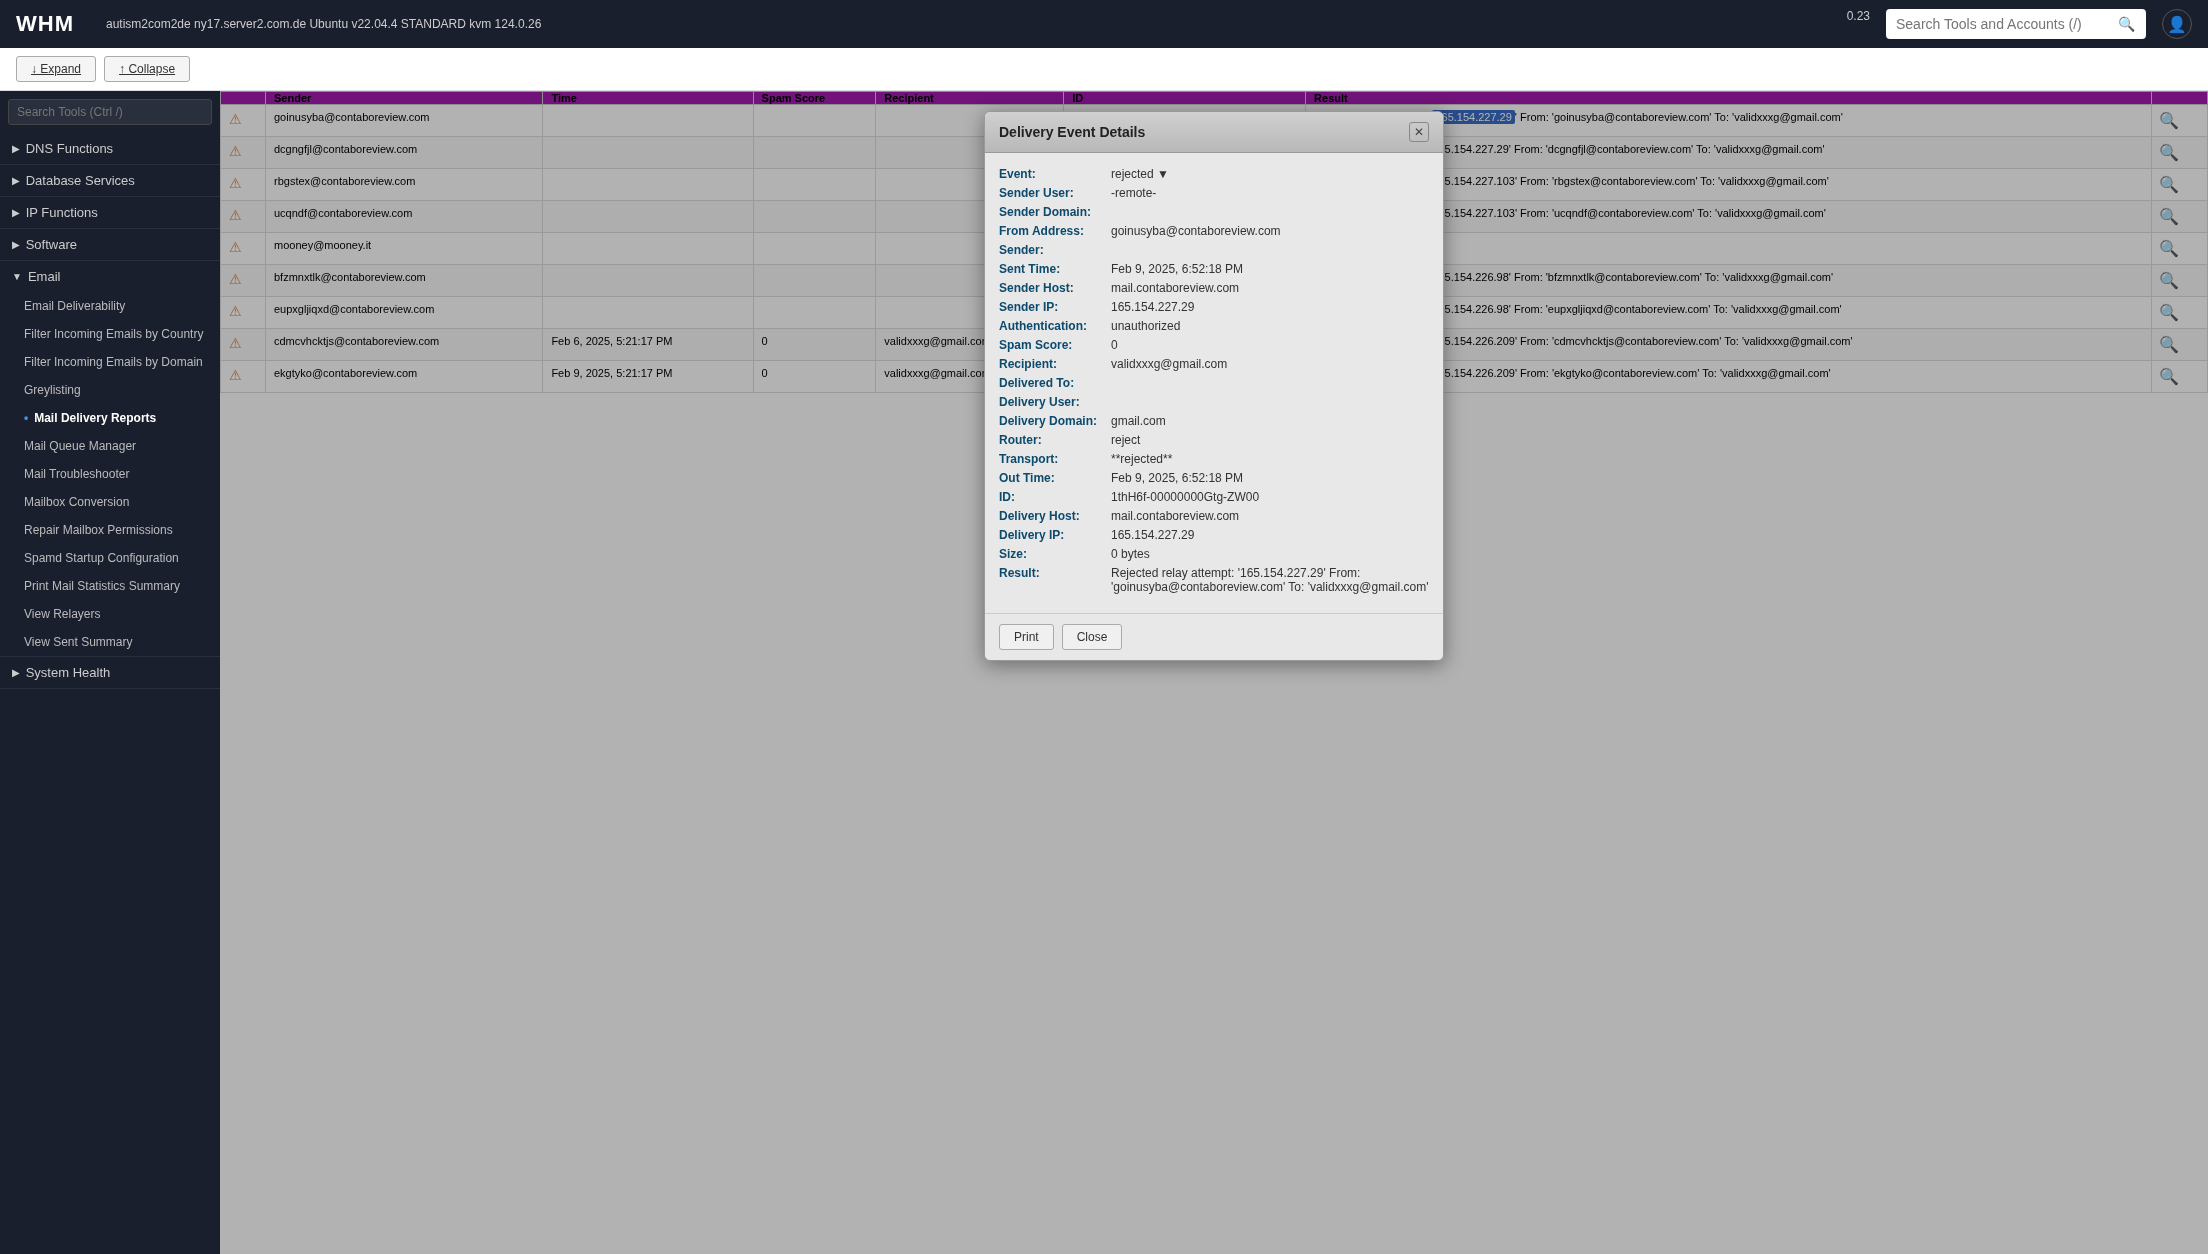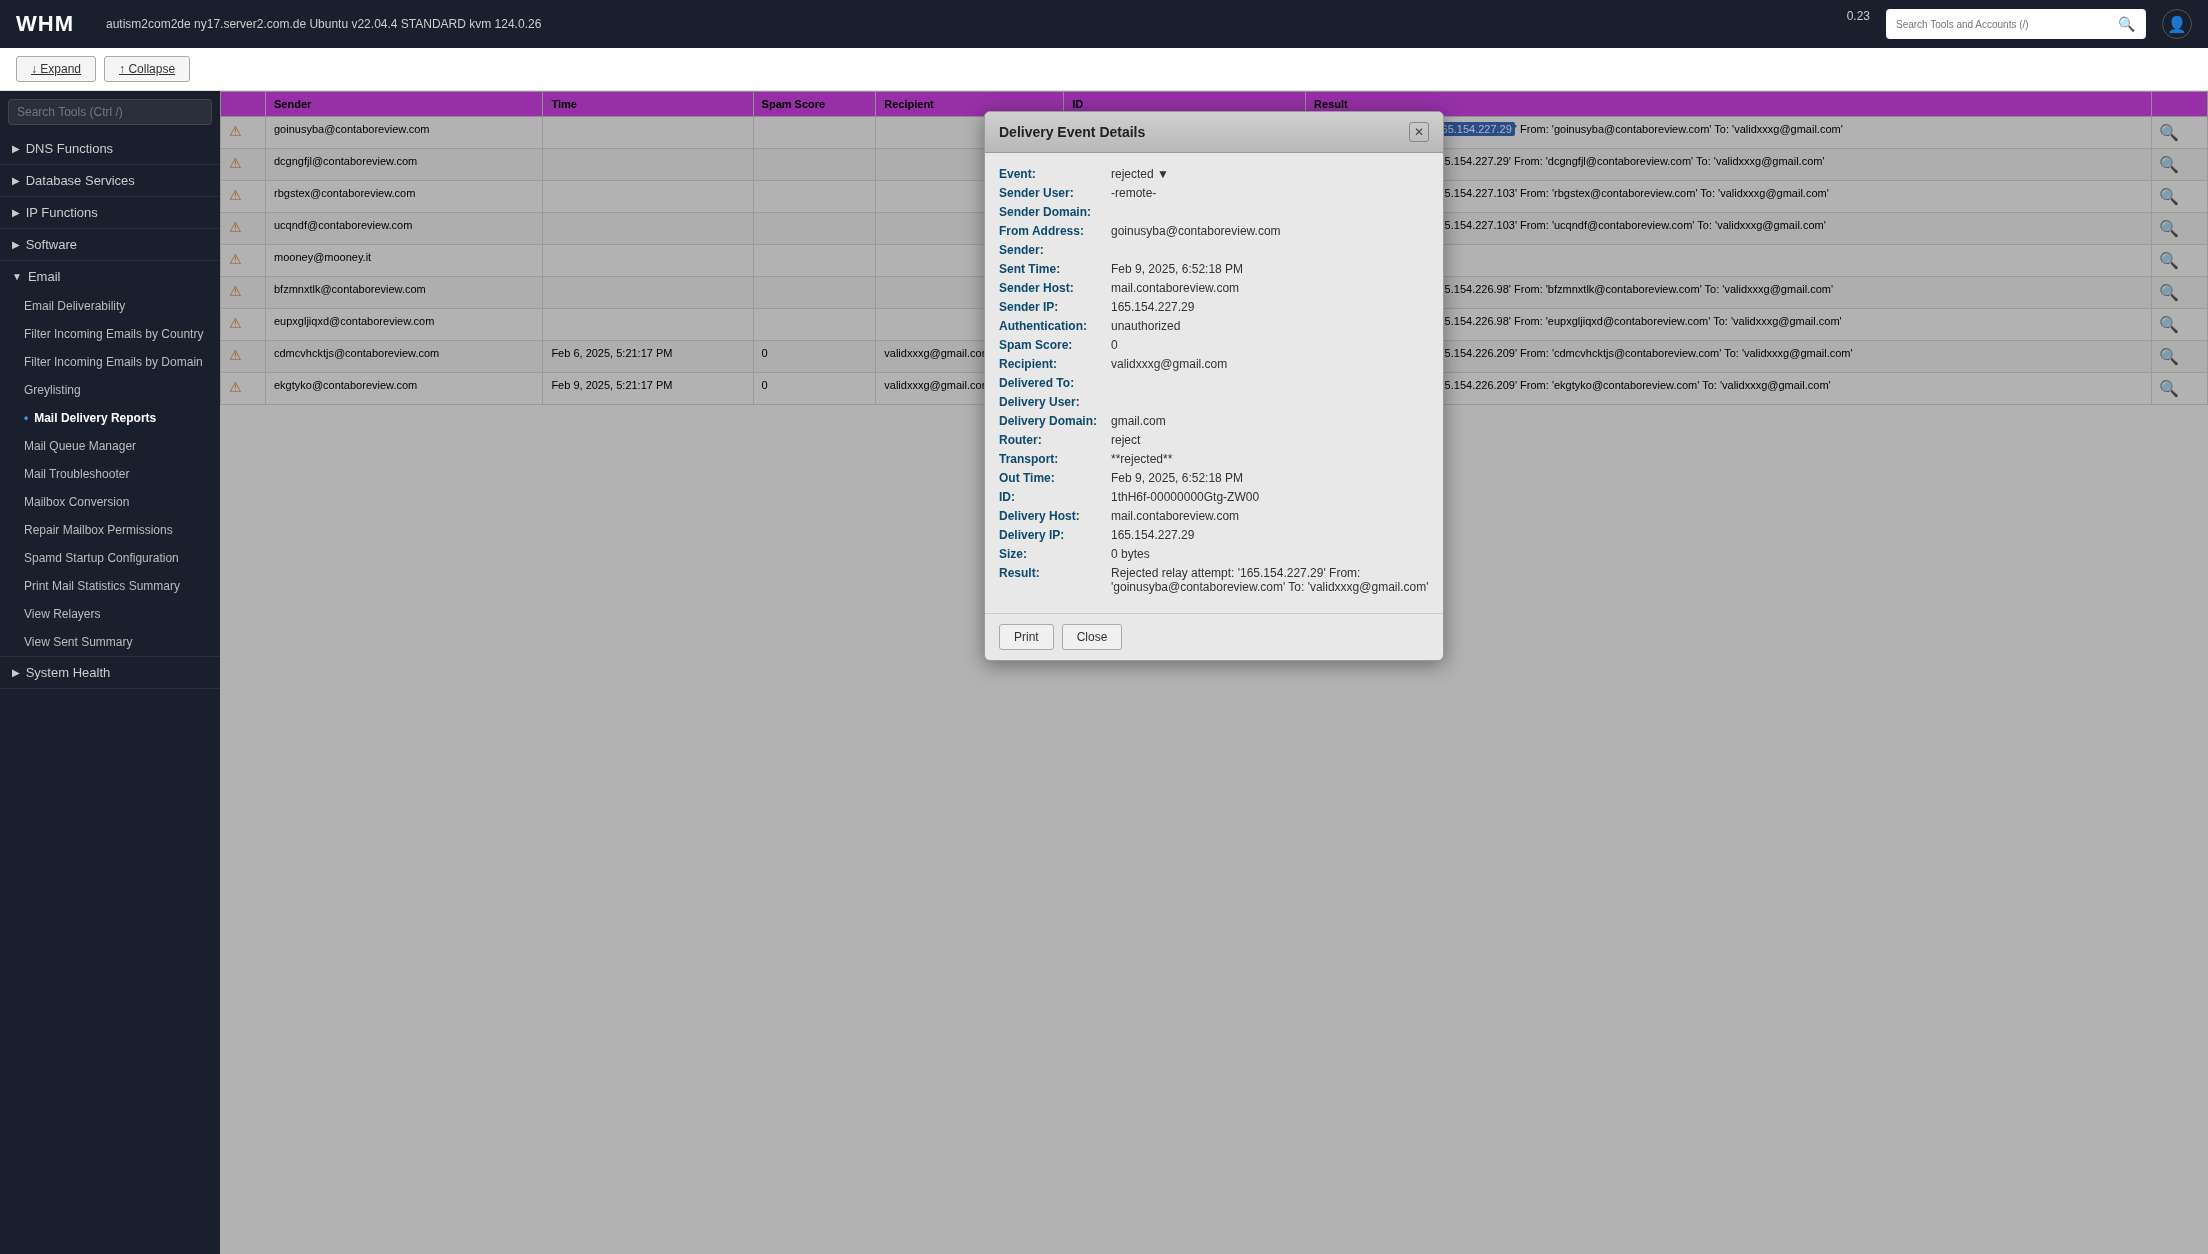--- a/index.html
+++ b/index.html
@@ -36,21 +36,21 @@
       display: flex;
       align-items: center;
       background: #fff;
       border-radius: 4px;
       padding: 4px 10px;
       width: 260px;
     }
     .search-box input {
       border: none;
       outline: none;
-      font-size: 10px;
+      font-size: 14px;
       width: 100%;
       color: #701a75;
     }
     .search-icon-btn {
       background: none;
       border: none;
       cursor: pointer;
       color: #666;
       font-size: 14px;
     }
@@ -148,22 +148,22 @@
       background: #fff;
     }
 
     
     .data-table {
       width: 100%;
       border-collapse: collapse;
       font-size: 12px;
     }
     .data-table th {
-      background: #d946ef;
-      padding: 6px 8px;
+      background: #a21caf;
+      padding: 0 8px;
       border: 1px solid #ccc;
       text-align: left;
       font-size: 11px;
       font-weight: bold;
     }
     .data-table td {
       padding: 6px 8px;
       border: 1px solid #ddd;
       vertical-align: top;
       font-size: 11px;

